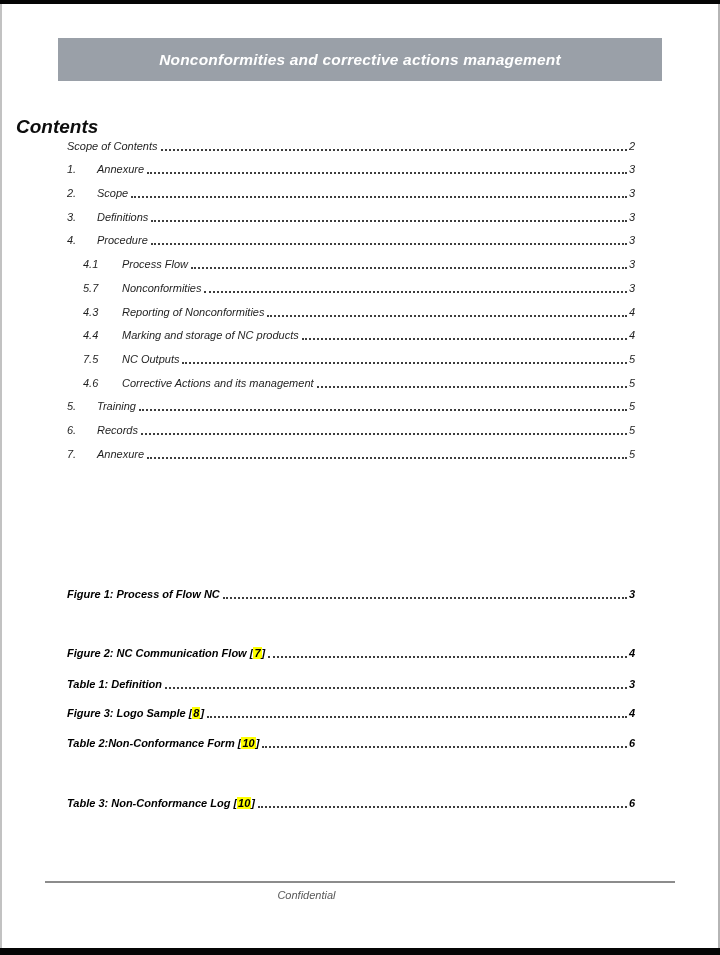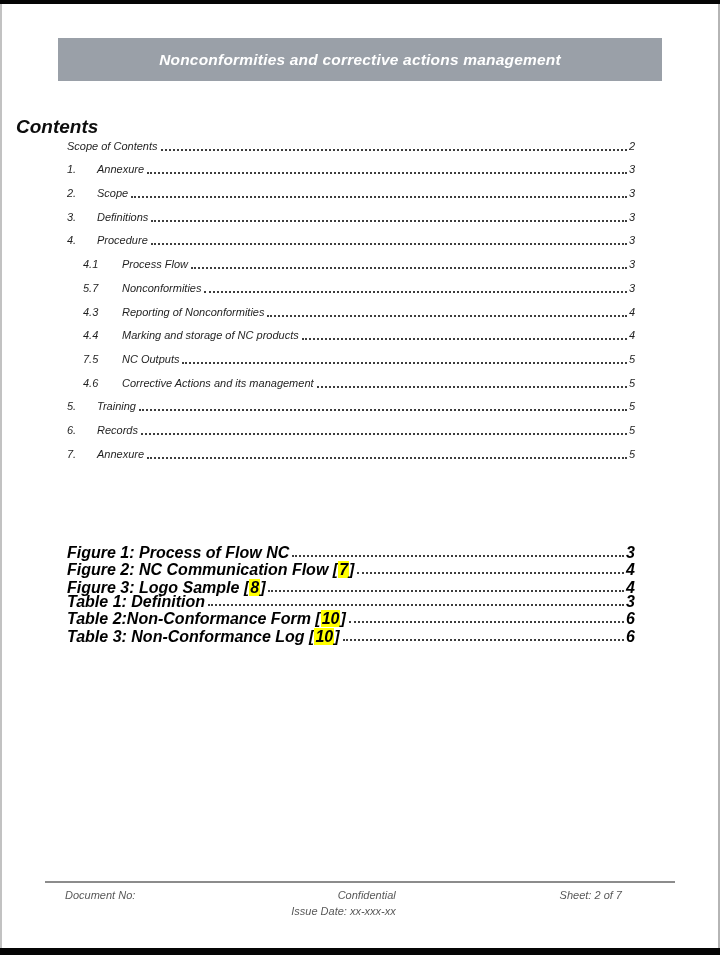--- a/index.html
+++ b/index.html
@@ -34,42 +34,42 @@
   }
 
   .contents-heading{
     position:absolute;top:100px;left:0;width:100%;
     text-align:left;margin:16px;
     font-size:19px;font-weight:bold;color:#0d0d0d;
   }
 
   .toc{position:absolute;top:129px;left:67px;width:568px;}
   .fig-list{position:absolute;top:541px;left:67px;width:568px;}
-  .tab-list{position:absolute;top:590px;left:67px;width:568px;}
+  .tab-list{position:absolute;top:631px;left:67px;width:568px;}
 
   .toc-row{
     display:flex;align-items:flex-end;
     height:23.7px;
     font-size:11px;color:var(--body-fg);
   }
   .toc-row > span{line-height:13px;white-space:pre;}
   .toc-num{width:30px;flex:none;}
   .lvl-2{padding-left:16px;}
   .lvl-2 .toc-num{width:39px;}
   .toc-label{flex:none;}
   .leader{
     flex:1 1 auto;min-width:10px;
     border-bottom:2px dotted var(--dots);
     margin:0 2px 2px 3px;
     align-self:flex-end;
   }
   .toc-page{flex:none;text-align:right;}
 
   .fig-list .toc-row,.tab-list .toc-row{
-    height:17.6px;font-weight:bold;color:#000;font-size:16px;
+    height:17.6px;font-weight:bold;color:#000;font-size:11px;margin-top:42px;
   }
   .hl{background:var(--hl);padding:0 1px;}
 
   .footer-rule{
     position:absolute;top:881px;left:45px;width:630px;
     border-top:2px solid #8c8c8c;height:0;
   }
   .footer{
     position:absolute;top:888px;left:65px;width:557px;
     display:grid;grid-template-columns:1fr auto 1fr;
@@ -233,21 +233,18 @@
         <span class="toc-label"><span>Table 3: Non-Conformance Log</span><span> [<span class="hl">10</span>]</span></span>
         <span class="leader"></span>
         <span class="toc-page">6</span>
       </div>
 
     </div>
 
   <div class="footer-rule"></div>
 
   <div class="footer">
-    <span class="f-left">Document No:</span>
     <span class="f-center">Confidential</span>
-    <span class="f-right">Sheet: 2 of 7</span>
     <span class="f-center"></span>
-    <span class="f-right">Issue Date: xx-xxx-xx</span>
   </div>
 
   <div class="bar-bottom"></div>
 </div>
 
 </body></html>

